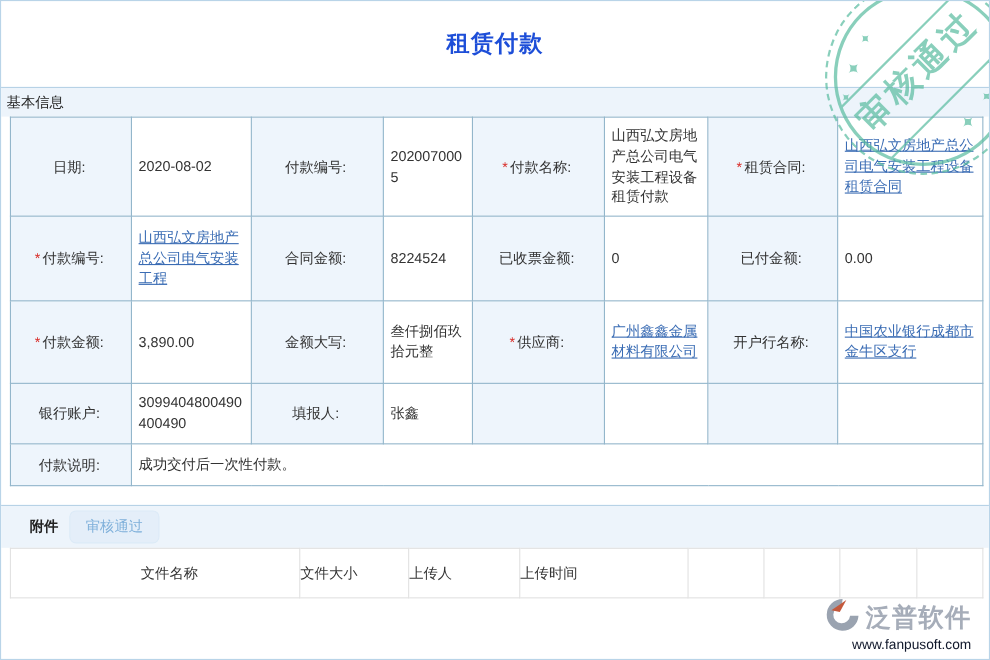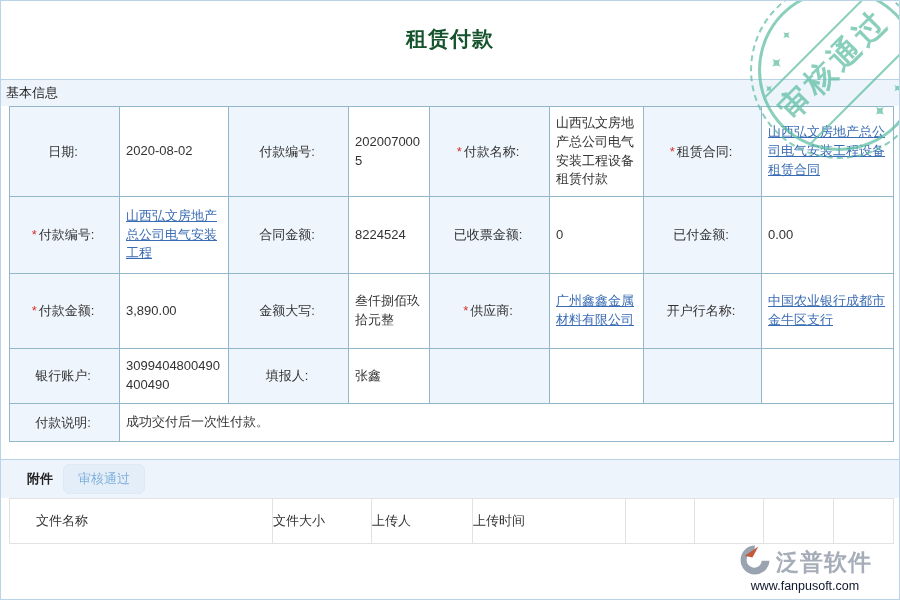--- a/index.html
+++ b/index.html
@@ -4,21 +4,21 @@
 <style>
   * { margin:0; padding:0; box-sizing:border-box; }
   html,body { width:900px; height:600px; }
   body {
     font-family:"Liberation Sans","DejaVu Sans",sans-serif;
     background:#ffffff; color:#333; position:relative; overflow:hidden;
     border:1px solid #b9d4e8;
   }
   
   .title-wrap { height:78px; padding-top:24px; text-align:center; }
-  .page-title { font-size:21px; font-weight:700; color:#14532d; letter-spacing:1px; }
+  .page-title { font-size:21px; font-weight:700; color:#1d4ed8; letter-spacing:1px; }
 
   
   .section-band {
     height:27px; line-height:26px; background:#edf4fb;
     border-top:1px solid #b7d2e6; padding-left:5px;
     font-size:13px; color:#222; 
   }
 
   
   table.form { border-collapse:collapse; margin:0 8px; width:884px; table-layout:fixed; }
@@ -37,24 +37,24 @@
   .batch-btn {
     background:#e4eef9; color:#7fb0da; border:1px solid #dceaf7; border-radius:6px;
     font-size:13px; padding:5px 14px; cursor:pointer;
     font-family:"Liberation Sans","DejaVu Sans",sans-serif;
   }
   table.attach { border-collapse:collapse; margin:0 8px; width:884px; table-layout:fixed; }
   table.attach td {
     border:1px solid #e2e2e2; height:45px; font-size:13px; color:#333;
     text-align:left; background:#fff;
   }
-  table.attach td.first { text-align:left; padding-left:26px; }
-
-  
-  .footer-brand { position:absolute; right:27px; bottom:6px; text-align:center; }
+  table.attach td.first { text-align:center; padding-left:26px; }
+
+  
+  .footer-brand { position:absolute; right:16px; bottom:6px; text-align:right; }
   .brand-row { display:flex; align-items:center; justify-content:flex-end; }
   .brand-text { font-size:23px; font-weight:700; color:#a6adb9; letter-spacing:1px; margin-left:4px; }
   .brand-site { font-size:12.5px; font-weight:400; color:#0f172a; margin-top:-2px; }
 
   
   .stamp {
     position:absolute; left:749px; top:-20px; width:178px; height:178px;
     transform:rotate(-45deg); color:#5cbda2; opacity:.72; pointer-events:none;
   }
   .stamp-outer { position:absolute; inset:0; border:2px dashed currentColor; border-radius:50%; }

